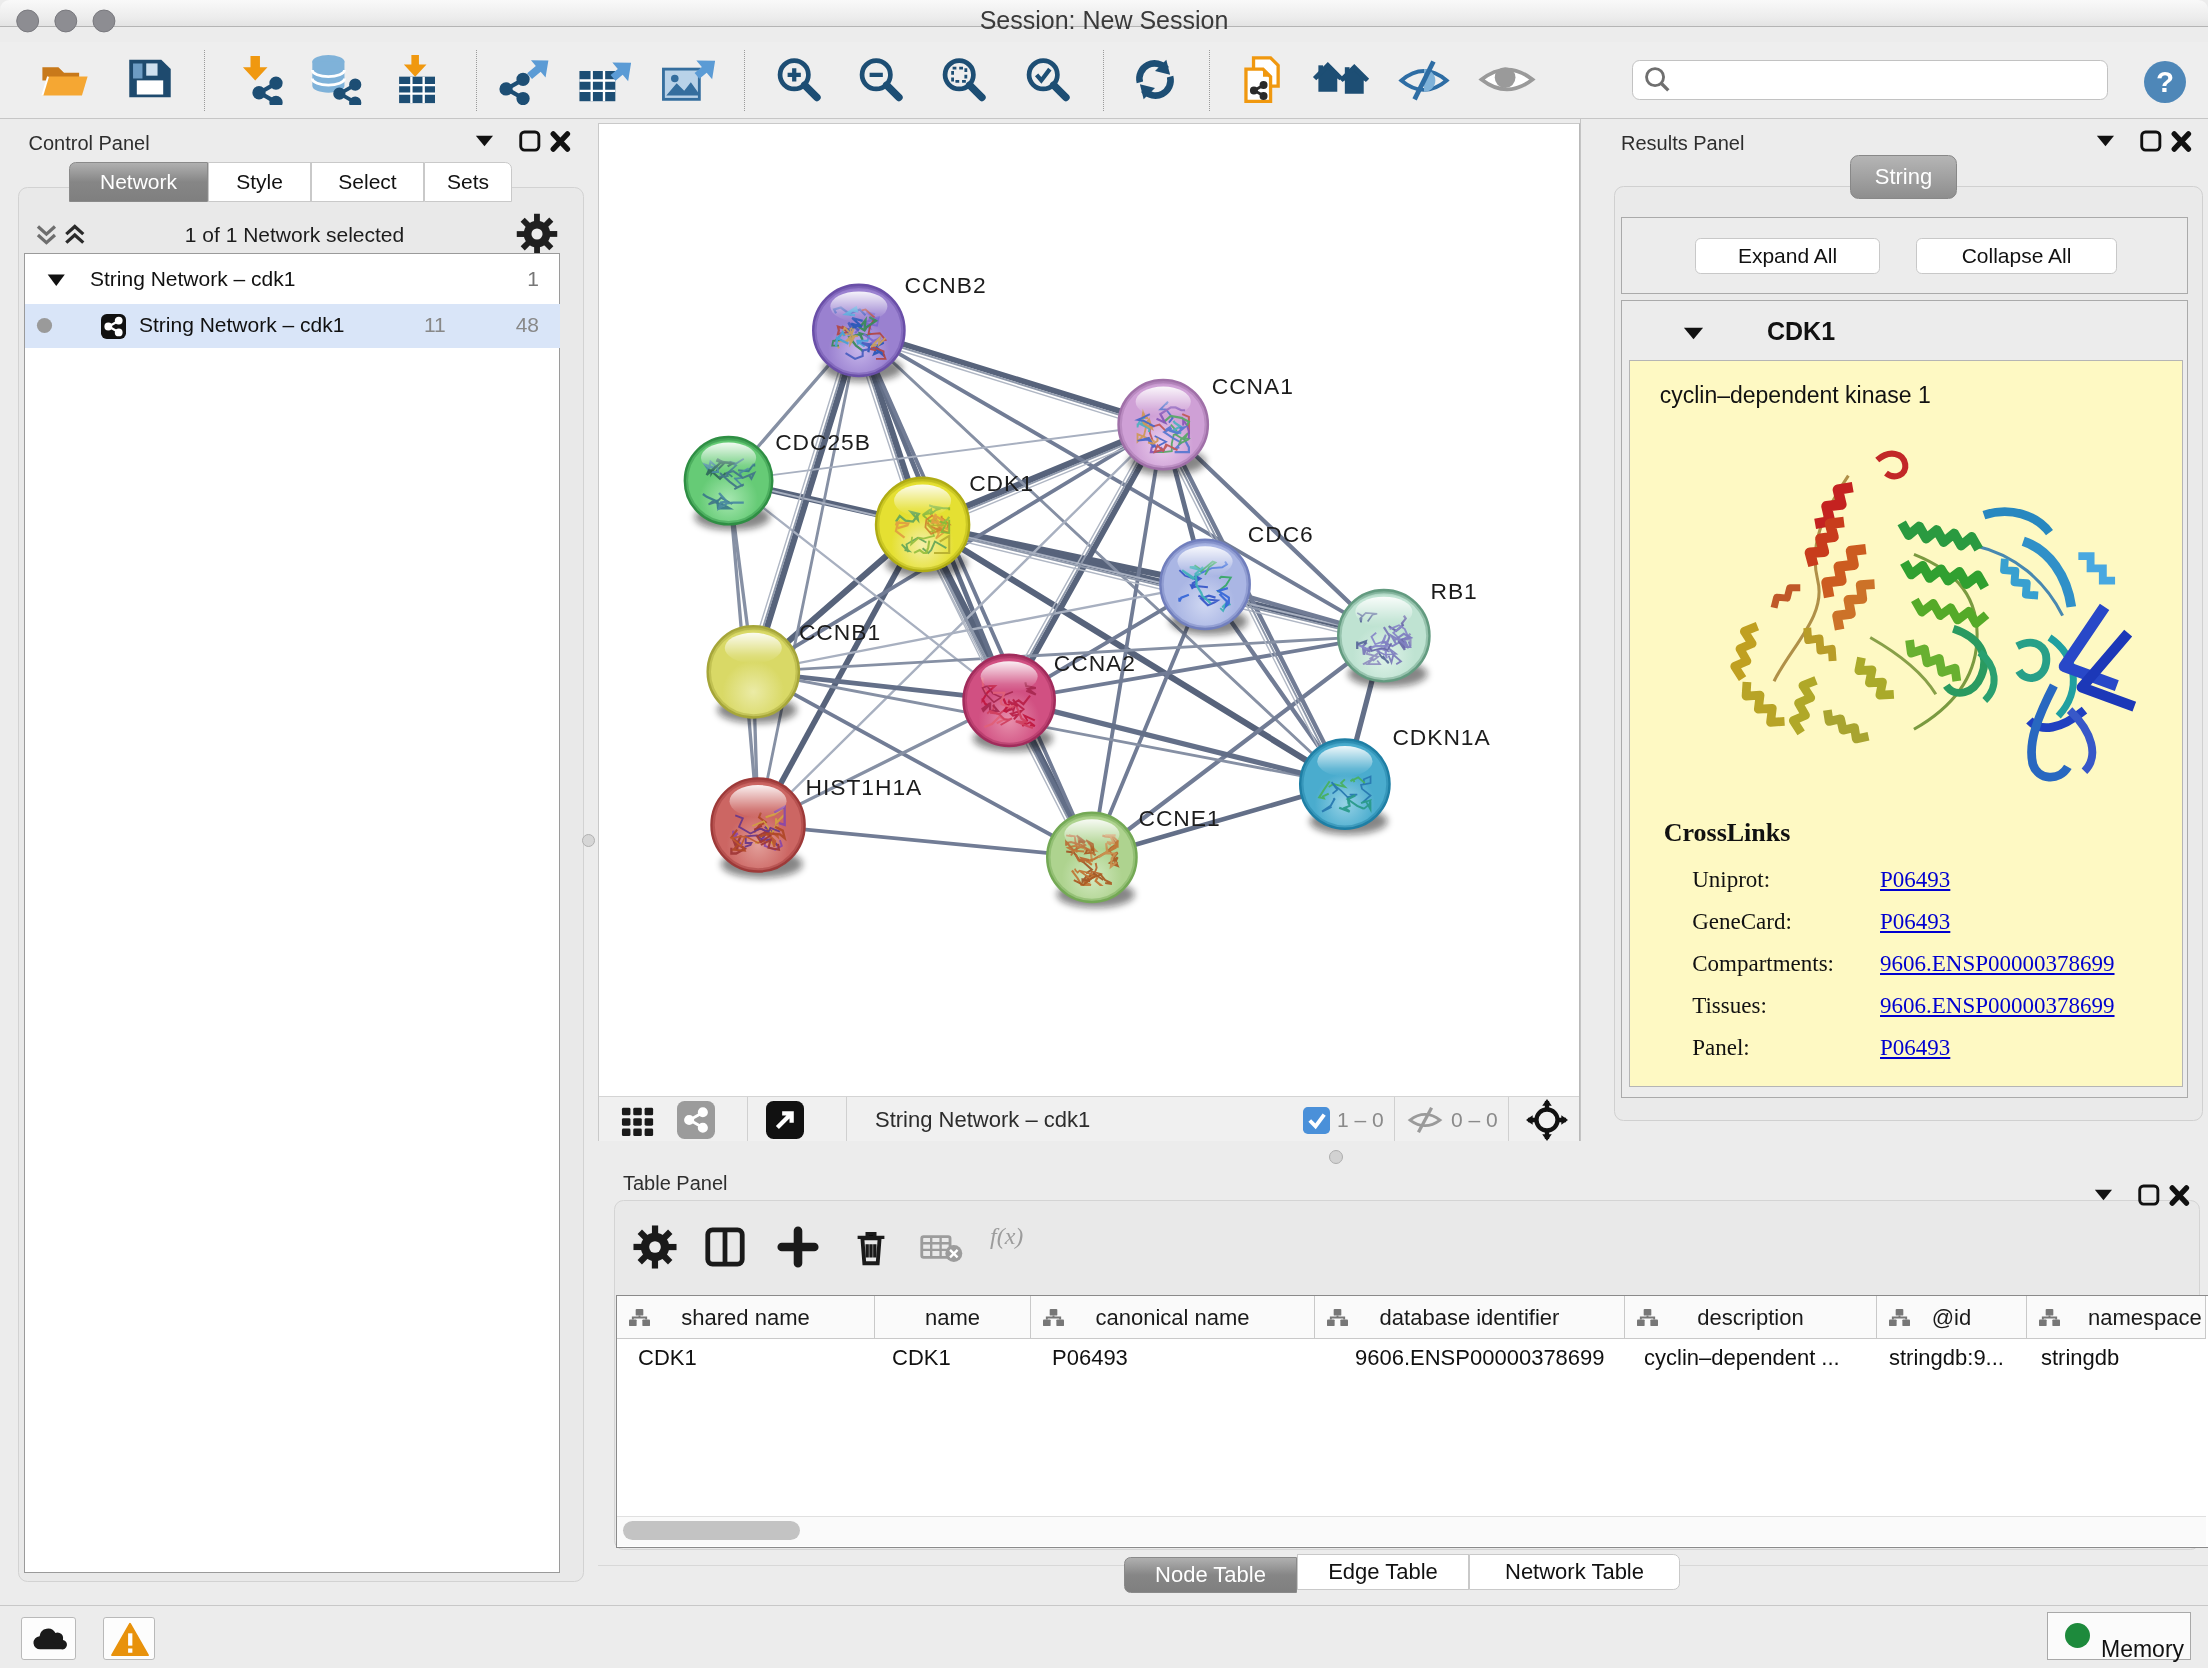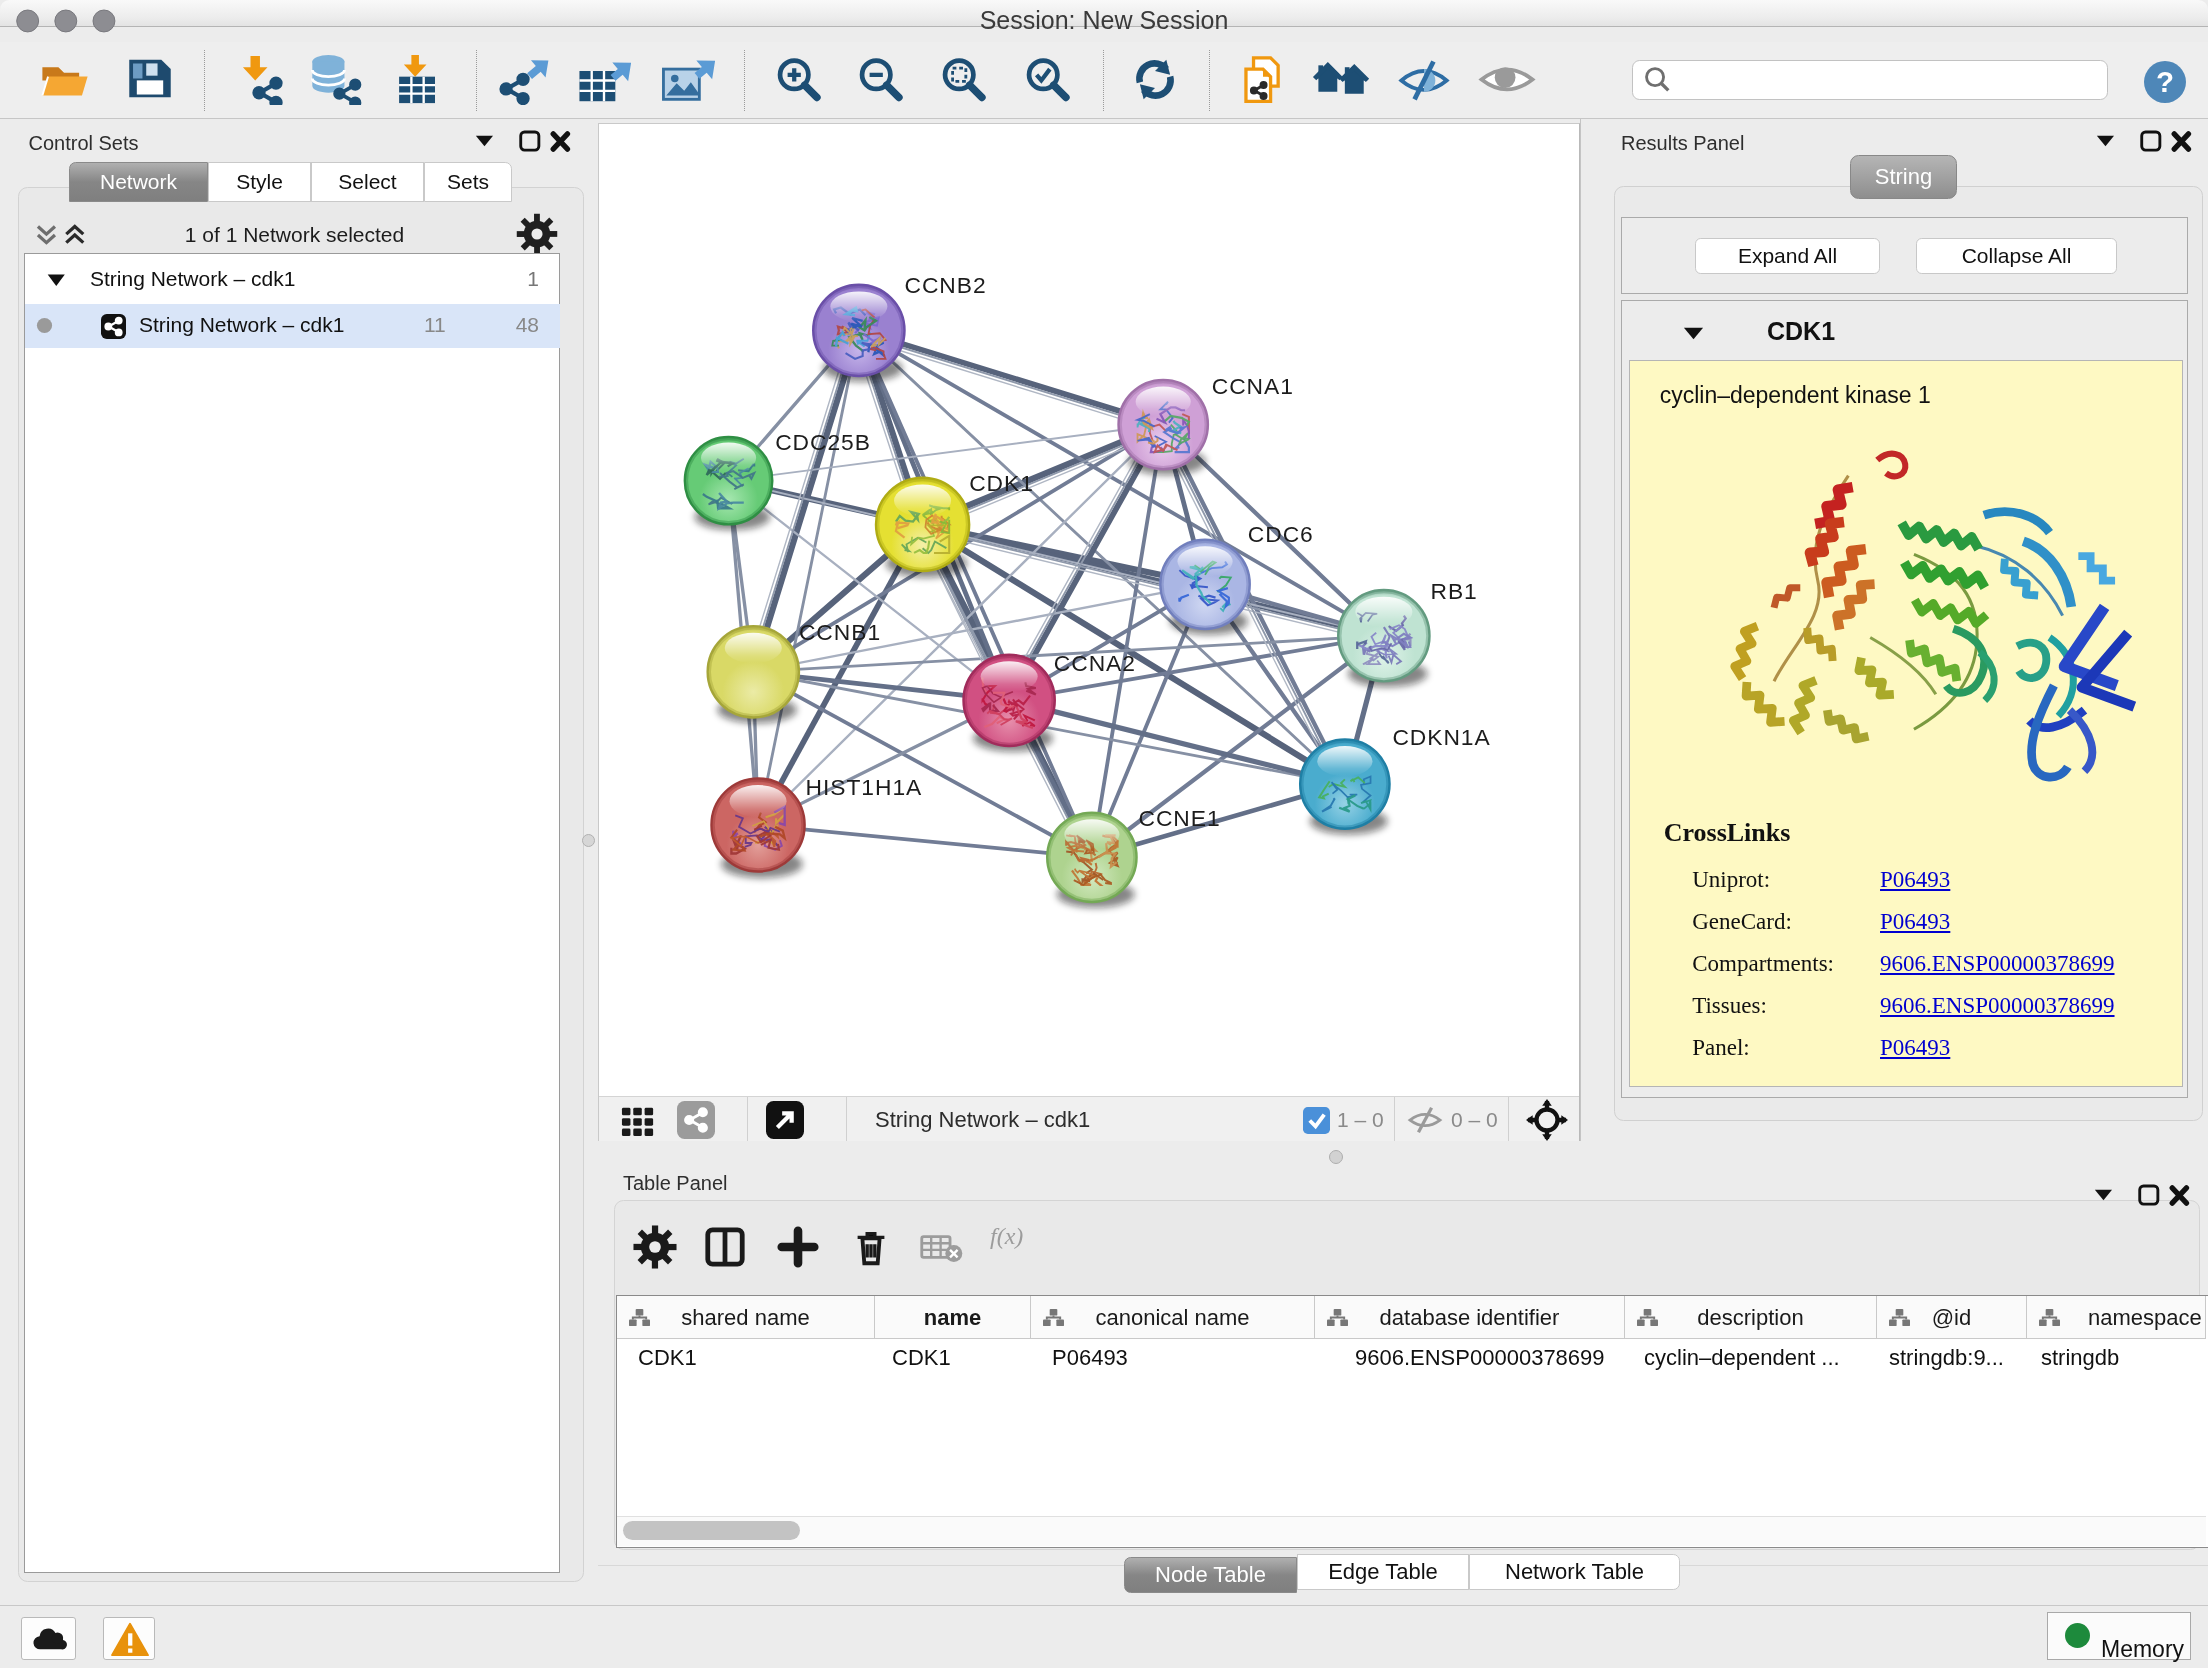--- a/index.html
+++ b/index.html
@@ -147,21 +147,21 @@
       </svg></div>
     <div class="abs" style="left:1632px;top:18px;width:476px;height:40px;background:#fff;border:1.9px solid #c2c2c2;border-radius:7.6px;">
       <svg width="38" height="36" viewBox="0 0 40 38" style="position:absolute;left:3.8px;top:0px;">
         <circle cx="19" cy="17" r="9" fill="none" stroke="#6f6f6f" stroke-width="3"></circle>
         <line x1="26" y1="24" x2="33" y2="31" stroke="#6f6f6f" stroke-width="3.5"></line>
       </svg>
     </div>
     <div class="abs" style="left:2144px;top:19px;width:42px;height:42px;border-radius:50%;background:#4e87b8;color:#fff;font-size:29.5px;font-weight:bold;text-align:center;line-height:42px;">?</div>
   </div>
 <div class="abs" style="left:0;top:119px;width:598px;height:1487px;background:#ececec;">
-    <div class="abs paneltitle" style="left:28.5px;top:13.3px;">Control Sets</div>
+    <div class="abs paneltitle" style="left:28.5px;top:13.3px;">Control Panel</div>
     <svg class="abs" style="left:473px;top:9.5px;z-index:6" width="105" height="25" viewBox="0 0 110 26">
       <polygon points="3,7 21,7 12,18" fill="#111"></polygon>
       <rect x="50" y="3" width="19" height="19" rx="4" fill="none" stroke="#111" stroke-width="3"></rect>
       <path d="M84 5 L99 21 M99 5 L84 21" stroke="#111" stroke-width="5.5" stroke-linecap="round"></path>
     </svg>
     <div class="abs tabsel" style="left:69px;top:43px;width:139px;height:40px;border-radius:6.7px 0 0 0;font-size:21px;text-align:center;line-height:38px;">Network</div>
     <div class="abs tabun" style="left:208px;top:43px;width:103px;height:40px;font-size:21px;text-align:center;line-height:38px;">Style</div>
     <div class="abs tabun" style="left:311px;top:43px;width:113px;height:40px;font-size:21px;text-align:center;line-height:38px;">Select</div>
     <div class="abs tabun" style="left:424px;top:43px;width:88px;height:40px;border-radius:0 6.7px 0 0;font-size:21px;text-align:center;line-height:38px;">Sets</div>
     <div class="abs" style="left:18px;top:68px;width:566px;height:1395px;background:#e9e9e9;border:1px solid #d2d2d2;border-radius:9.5px;"></div>
@@ -787,21 +787,21 @@
             <g fill="#777">
               <rect x="8" y="2" width="8" height="7" rx="1"></rect>
               <rect x="1" y="13" width="8" height="7" rx="1"></rect>
               <rect x="15" y="13" width="8" height="7" rx="1"></rect>
               <path d="M12 9 v2 M5 13 v-2 h14 v2" stroke="#777" stroke-width="2" fill="none"></path>
             </g>
           </svg>
           <div style="text-align:center;font-size:22px;color:#1a1a1a;line-height:43px;overflow:hidden;">shared name</div>
         </div>
         <div class="abs" style="left:258px;top:0;width:156px;height:43px;border-right:1px solid #c9c9c9;">
-          <div style="text-align:center;font-size:22px;color:#1a1a1a;line-height:43px;overflow:hidden;font-weight:bold;">name</div>
+          <div style="text-align:center;font-size:22px;color:#1a1a1a;line-height:43px;overflow:hidden;">name</div>
         </div>
         <div class="abs" style="left:414px;top:0;width:284px;height:43px;border-right:1px solid #c9c9c9;">
           <svg width="23" height="21" viewBox="0 0 24 22" style="position:absolute;left:11.4px;top:10.5px;">
             <g fill="#777">
               <rect x="8" y="2" width="8" height="7" rx="1"></rect>
               <rect x="1" y="13" width="8" height="7" rx="1"></rect>
               <rect x="15" y="13" width="8" height="7" rx="1"></rect>
               <path d="M12 9 v2 M5 13 v-2 h14 v2" stroke="#777" stroke-width="2" fill="none"></path>
             </g>
           </svg>

